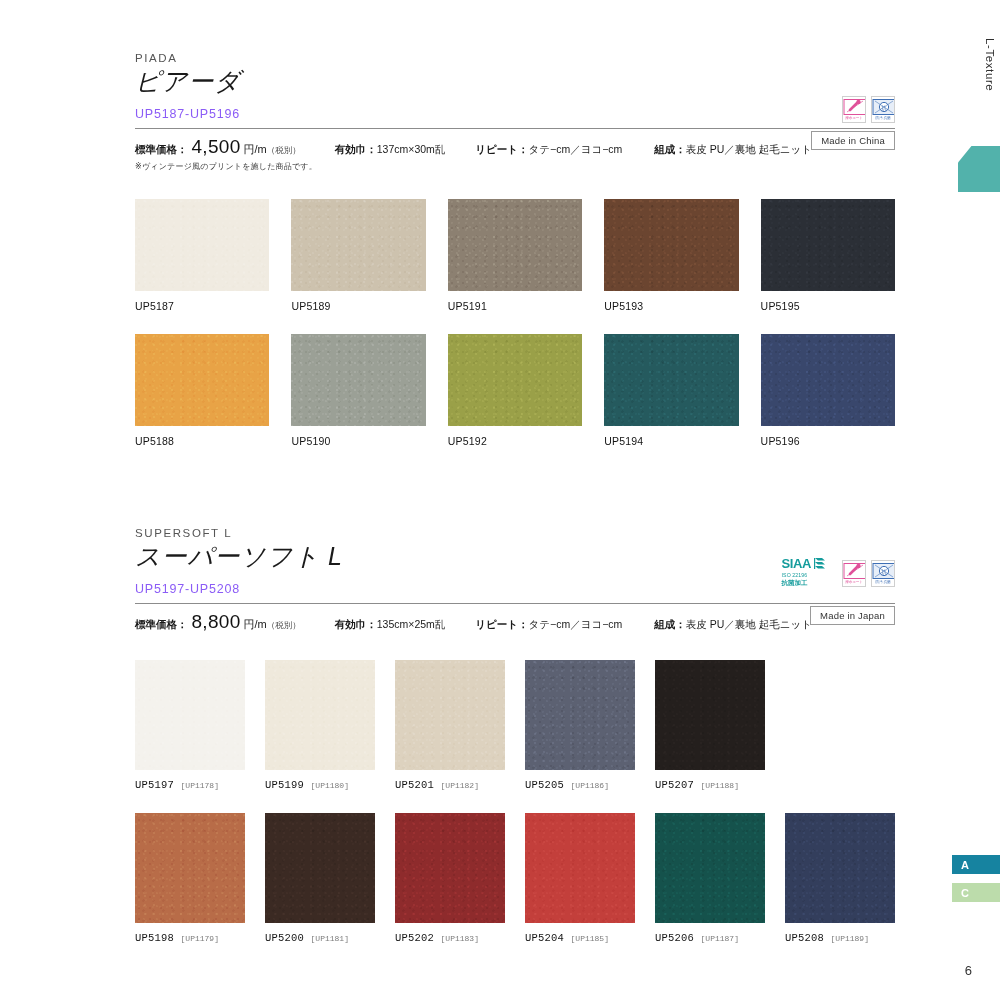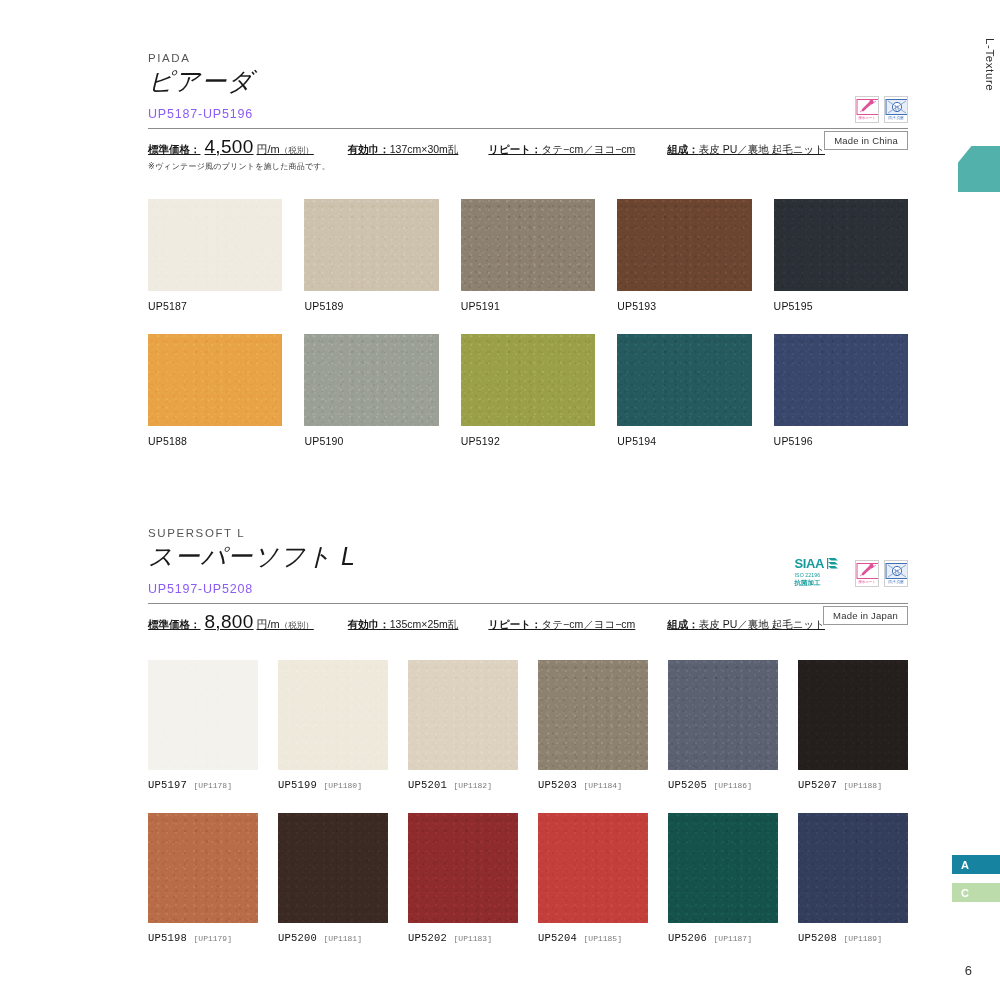--- a/index.html
+++ b/index.html
@@ -34,42 +34,42 @@
     letter-spacing: .5px;
   }
   .side-mark.a { background: #1683a0; }
   .side-mark.c { background: #bcdcab; color: #ffffff; }
   .page-num {
     position: absolute; right: 28px; bottom: 22px;
     font-size: 13px; color: #333;
   }
 
   
-  .section { position: absolute; left: 148px; width: 760px; }
+  .section { position: absolute; left: 135px; width: 760px; }
   .sec1 { top: 52px; }
   .sec2 { top: 527px; }
 
   .brand-en {
     font-size: 11.5px; letter-spacing: 1.6px; color: #555;
     margin-bottom: 3px;
   }
   .brand-jp {
     font-size: 25px; font-weight: 500; letter-spacing: 1px;
     color: #1a1a1a; line-height: 1.15; font-style: italic;
   }
   .code-range {
     font-size: 12.5px; letter-spacing: .8px; color: #8b5cf6;
     margin-top: 11px; margin-bottom: 7px;
   }
   .rule { border-top: 1px solid #8c8c8c; width: 760px; }
 
   .spec-row {
     position: relative;
     display: flex; align-items: baseline;
-    padding-top: 7px; gap: 0px; text-decoration: underline;
+    padding-top: 7px; gap: 0px;
   }
   .spec-block { white-space: nowrap; }
   .spec-label { font-size: 10.5px; font-weight: bold; color: #1a1a1a; }
   .price-num {
     font-size: 19px; font-weight: 400; letter-spacing: .3px;
     color: #111; padding: 0 3px 0 4px;
   }
   .price-unit { font-size: 11px; color: #1a1a1a; }
   .price-tax { font-size: 8.5px; color: #444; }
   .spec-val { font-size: 10.5px; color: #1a1a1a; }
@@ -335,24 +335,20 @@
       </div>
       <div class="cell">
         <div class="swatch sw-b" style="background:#efe9dc"></div>
         <div class="sw-label"><span>UP5199</span> <span class="sw-sub">[UP1180]</span></div>
       </div>
       <div class="cell">
         <div class="swatch sw-b" style="background:#ddd2bf"></div>
         <div class="sw-label"><span>UP5201</span> <span class="sw-sub">[UP1182]</span></div>
       </div>
       <div class="cell">
-        <div class="swatch sw-b" style="background:#8d8270"></div>
-        <div class="sw-label"><span>UP5203</span> <span class="sw-sub">[UP1184]</span></div>
-      </div>
-      <div class="cell">
         <div class="swatch sw-b" style="background:#5c6172"></div>
         <div class="sw-label"><span>UP5205</span> <span class="sw-sub">[UP1186]</span></div>
       </div>
       <div class="cell">
         <div class="swatch sw-b" style="background:#241f1d"></div>
         <div class="sw-label"><span>UP5207</span> <span class="sw-sub">[UP1188]</span></div>
       </div>
     </div>
 
     <div class="grid grid6" style="margin-top:22px;">

